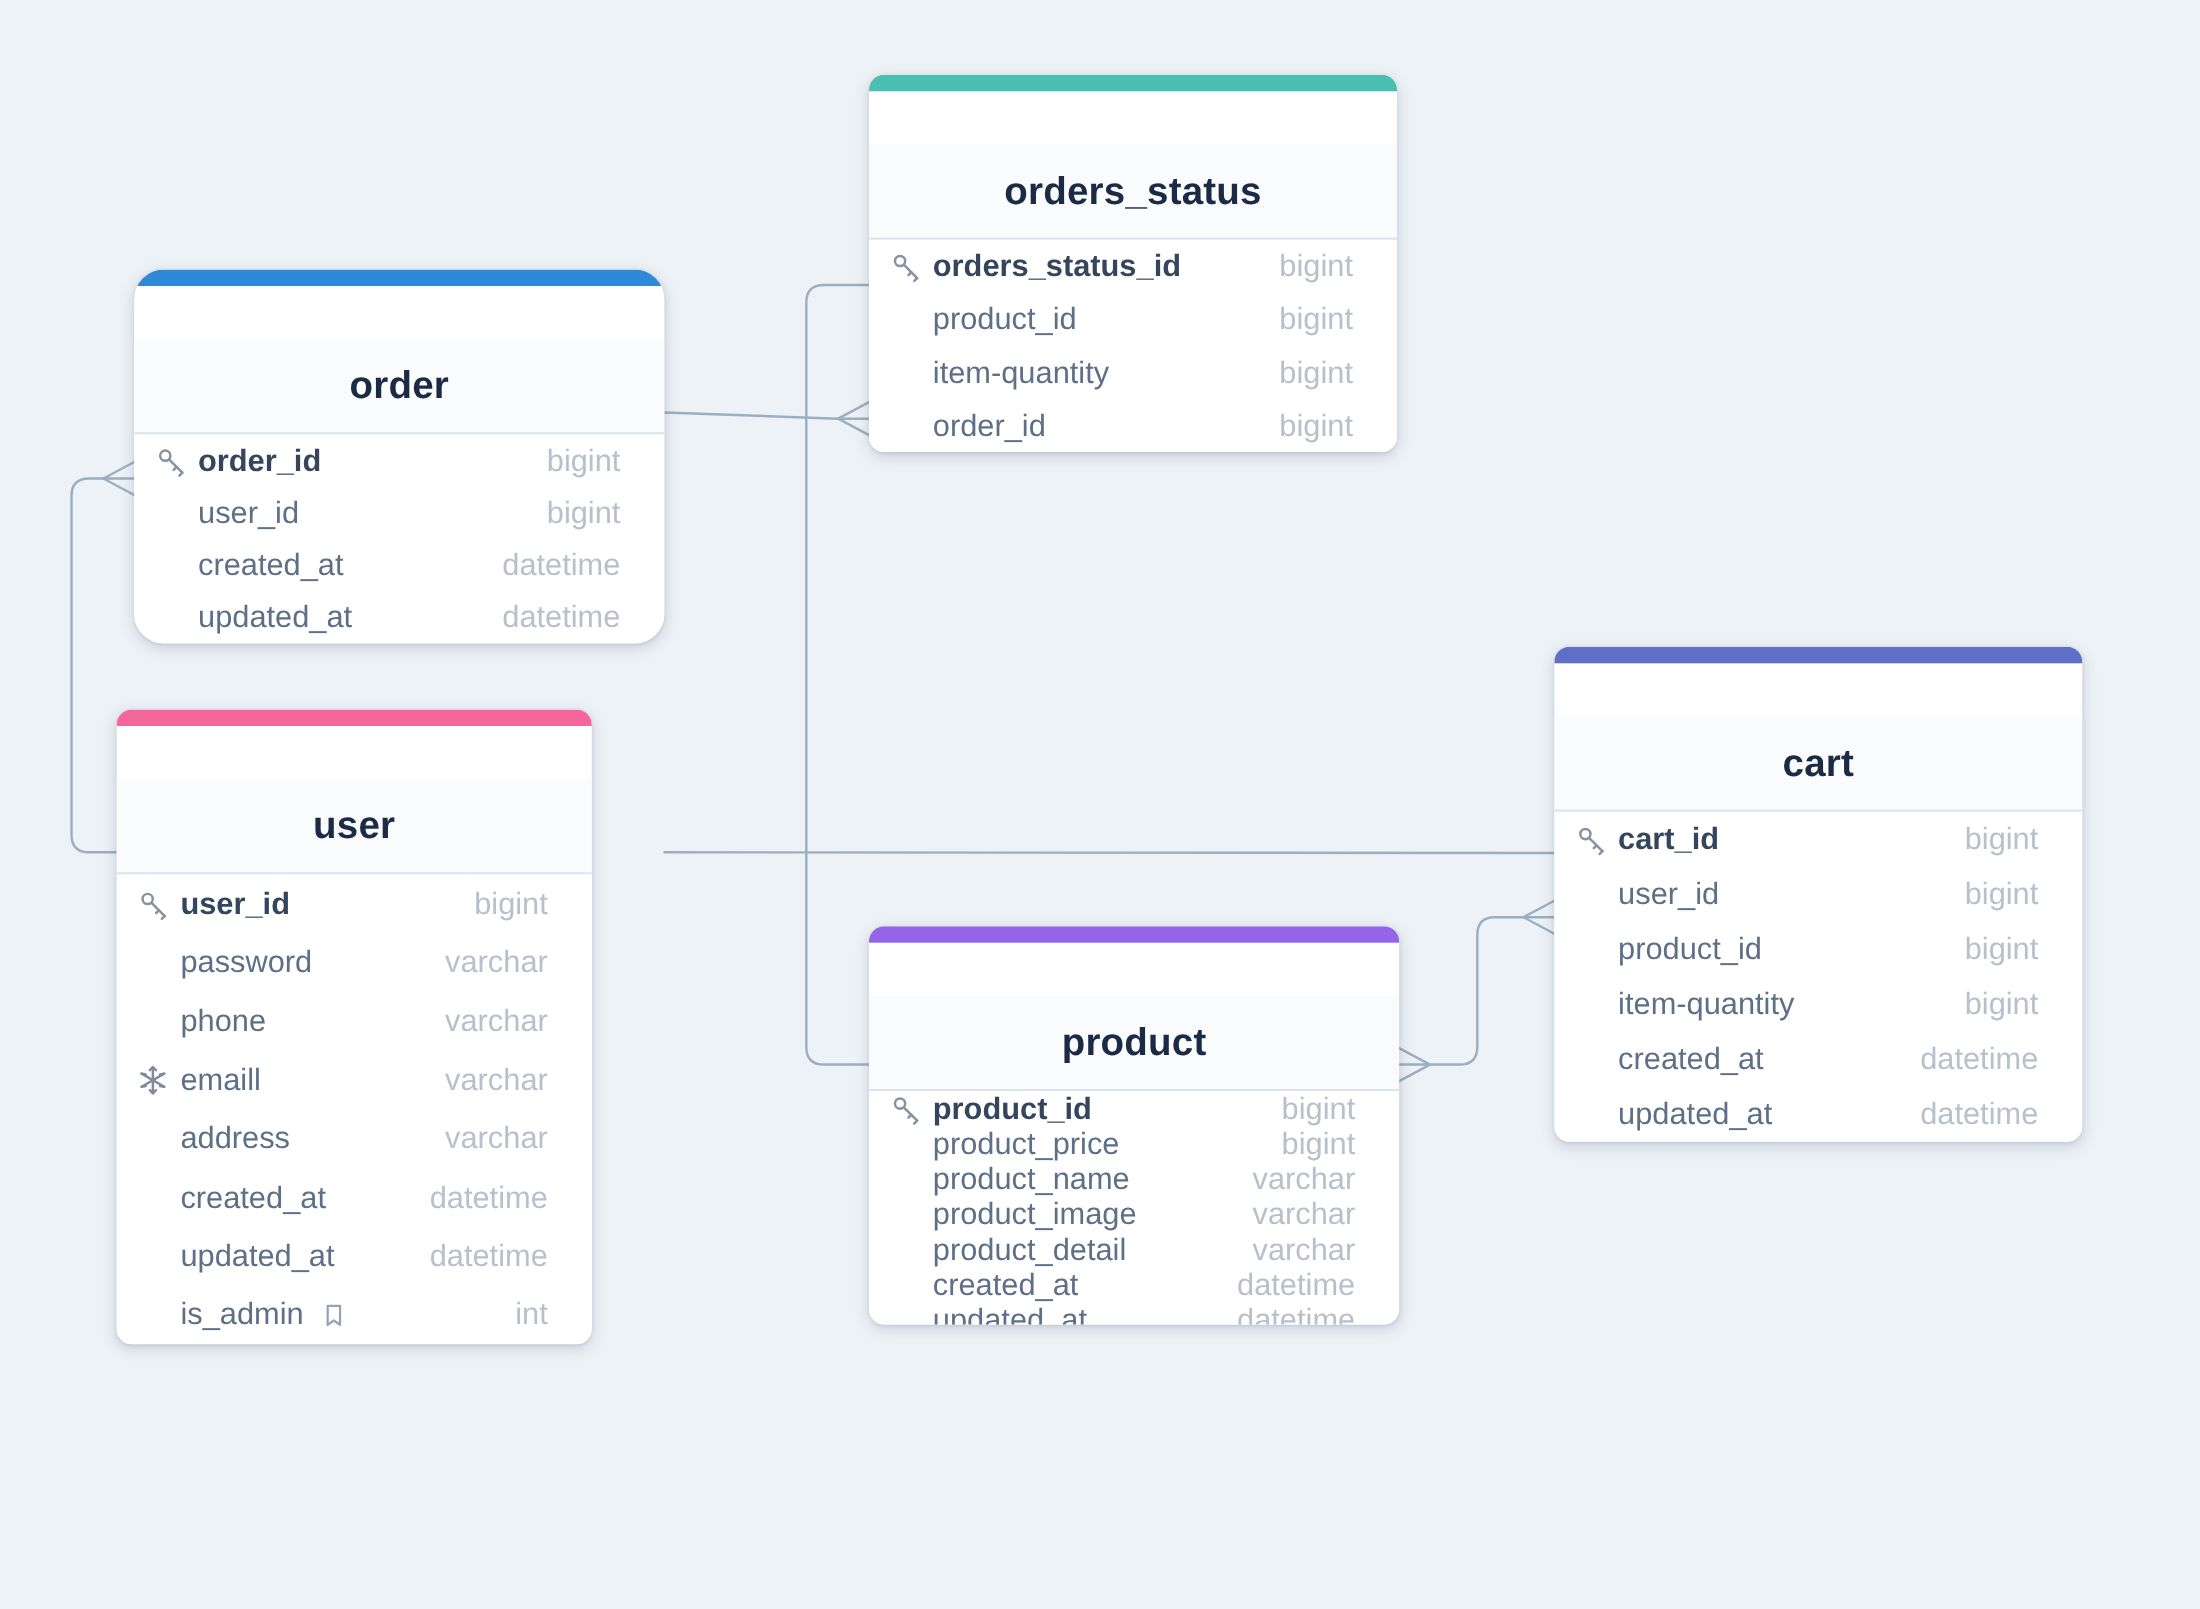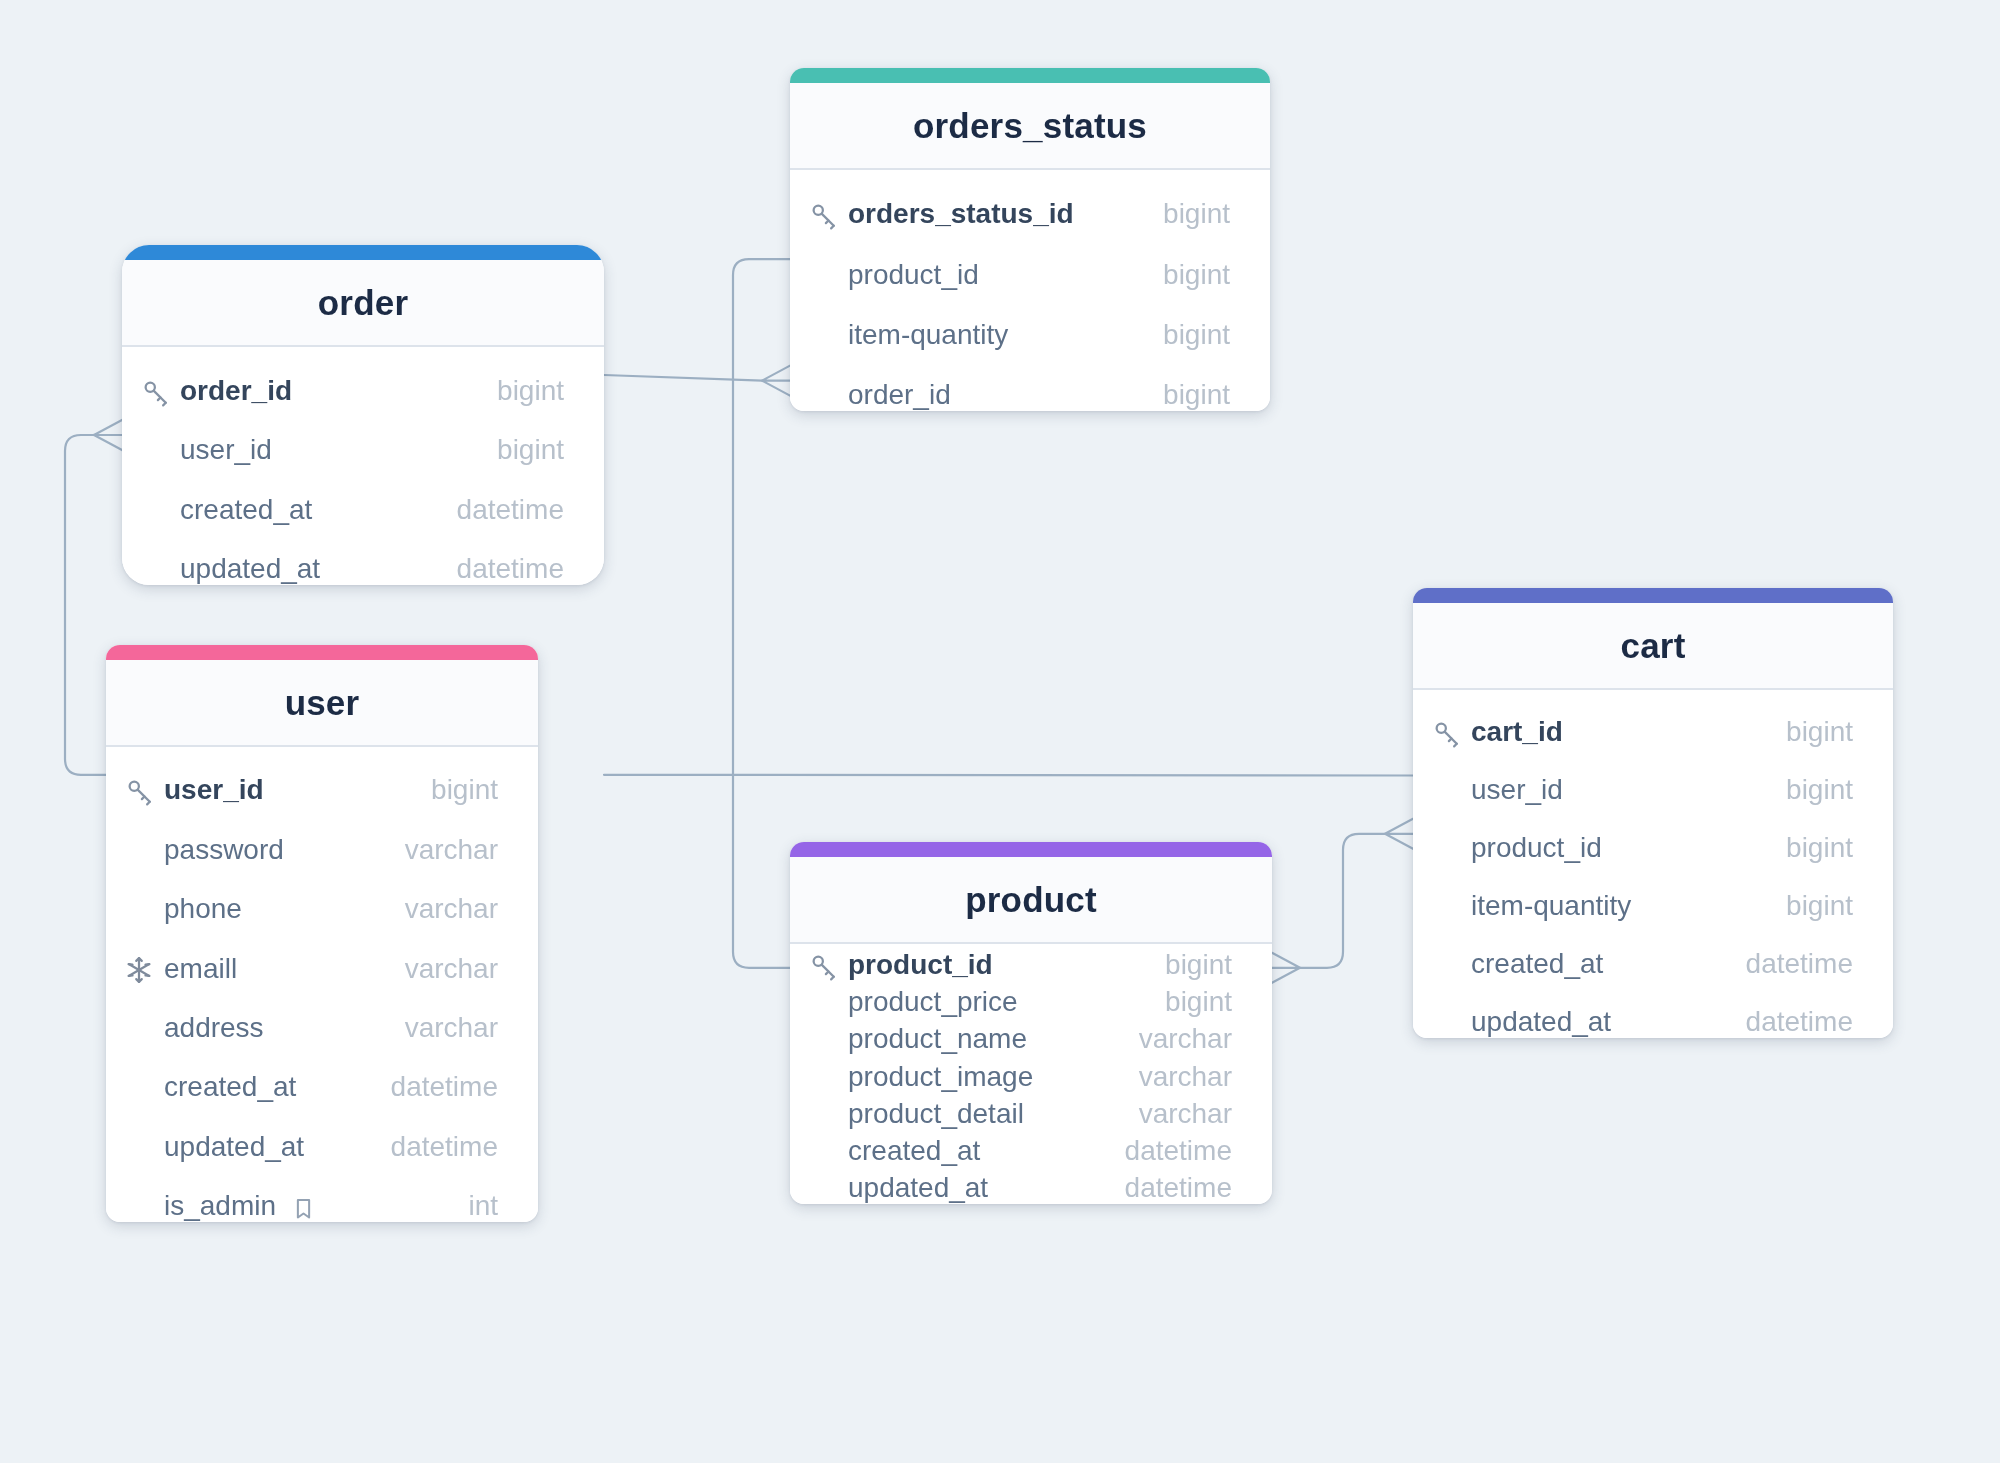--- a/index.html
+++ b/index.html
@@ -5,24 +5,24 @@
   html,body{margin:0;padding:0;background:#e9eef4;}
   .canvas{position:relative;width:2000px;height:1463px;background:#edf2f6;overflow:hidden;
           font-family:"Liberation Sans", sans-serif;}
   .edges{position:absolute;left:0;top:0;width:2000px;height:1463px;}
   .edges path{fill:none;stroke:#9cafc2;stroke-width:2.2;stroke-linecap:round;stroke-linejoin:round;}
   .table-card{position:absolute;background:#ffffff;border-radius:14px;overflow:hidden;
               box-shadow:0 4px 14px rgba(45,62,90,.18), 0 1px 3px rgba(45,62,90,.10);
               display:flex;flex-direction:column;}
   .accent-bar{height:15px;flex:0 0 15px;}
   .card-head{height:85px;flex:0 0 85px;display:flex;align-items:center;justify-content:center;
-             background:#fafbfd;border-bottom:2px solid #dde3eb;}
+             background:#fafbfd;border-bottom:2px solid #dde3eb;margin-top:48px;}
   .card-title{font-size:35px;font-weight:bold;color:#1c2b45;letter-spacing:.2px;}
   .rows{flex:1;display:flex;flex-direction:column;background:#fff;}
-  .row{flex:1;display:flex;align-items:flex-end;padding:0 40px 0 18px;min-height:0;}
+  .row{flex:1;display:flex;align-items:center;padding:0 40px 0 18px;min-height:0;}
   .icon-slot{flex:0 0 40px;width:40px;display:flex;align-items:center;}
   .icon-slot svg{width:30px;height:30px;}
   .key-ic{color:#8593a5;}
   .snow-ic{color:#7f8b9c;}
   .bm-ic{color:#94a2b3;margin-left:14px;flex:0 0 auto;display:flex;align-items:center;}
   .bm-ic svg{width:27px;height:27px;}
   .fname{font-size:28px;color:#5d7088;white-space:nowrap;}
   .row.pk .fname{font-weight:bold;color:#34455c;}
   .ftype{margin-left:auto;font-size:28px;color:#b7c0cb;white-space:nowrap;}
 </style>

